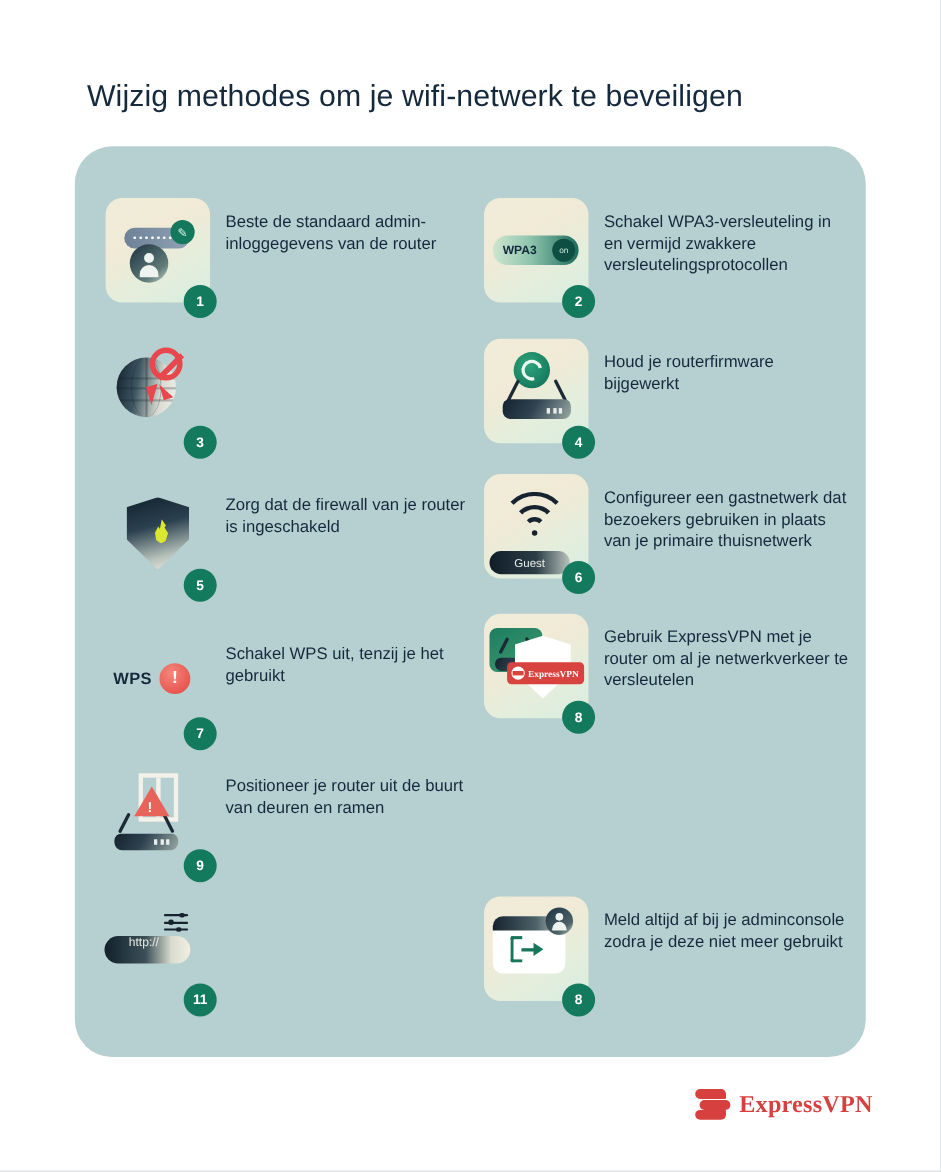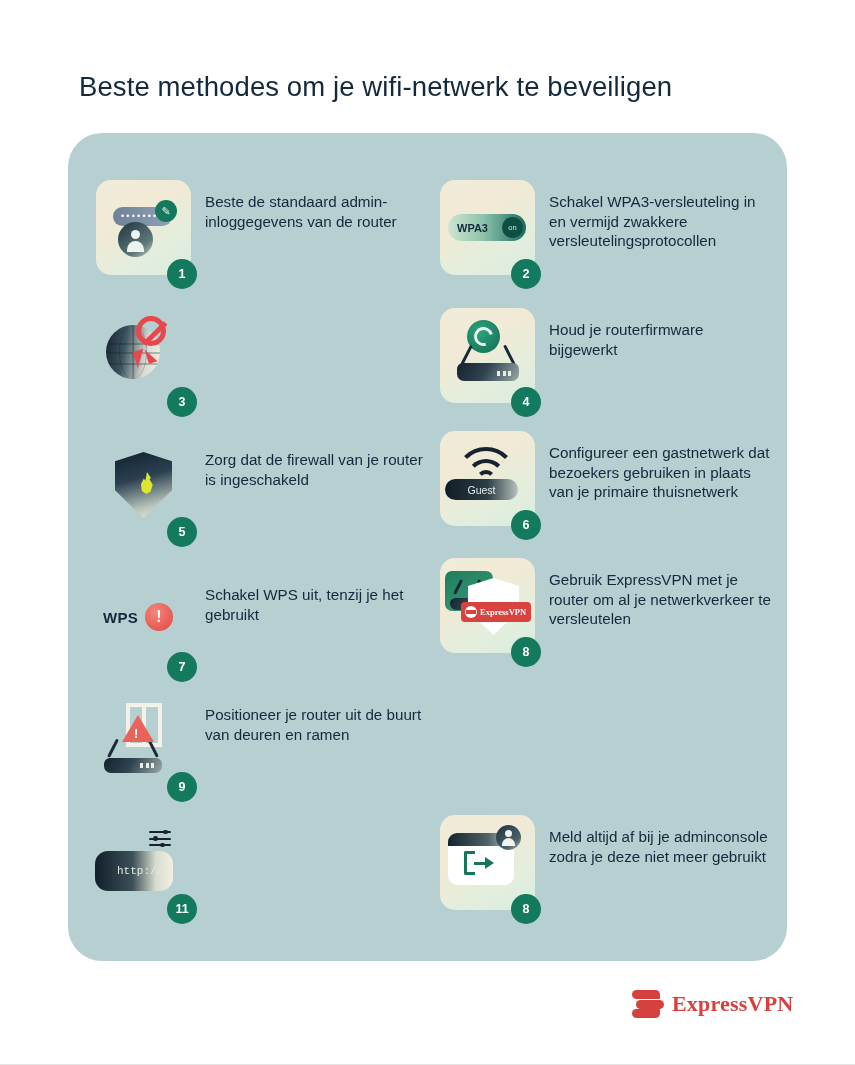--- a/index.html
+++ b/index.html
@@ -133,21 +133,21 @@
   }
 
   
   .wifi{position:absolute;left:15px;top:16px;width:62px;height:40px;}
   .wifi .arc{position:absolute;left:50%;border:4.4px solid #16232f;border-bottom-color:transparent;border-left-color:transparent;border-right-color:transparent;border-radius:50%;transform:translateX(-50%);box-sizing:border-box;}
   .wifi .a1{top:0;width:62px;height:62px;}
   .wifi .a2{top:12px;width:40px;height:40px;}
   .wifi .a3{top:23px;width:20px;height:20px;}
   .wifi .dot{position:absolute;left:50%;top:35px;width:5px;height:5px;border-radius:50%;background:#16232f;transform:translateX(-50%);}
   .guest-pill{
-    position:absolute;left:5px;top:48px;width:73px;height:21px;border-radius:11px;
+    position:absolute;left:5px;top:70px;width:73px;height:21px;border-radius:11px;
     background:linear-gradient(90deg,#101d28 0%,#2c3d46 58%,#b9c3bd 100%);
     color:#e8eeea;font-size:10.5px;display:flex;align-items:center;justify-content:center;text-align:right;
   }
 
   
   .wps-txt{position:absolute;left:7px;top:36px;font-size:15px;font-weight:700;color:#15293d;letter-spacing:0.3px;}
   .wps-alert{
     position:absolute;left:49px;top:30px;width:28px;height:28px;border-radius:50%;
     background:radial-gradient(circle at 38% 32%,#f4867c,#e2453f);
     display:flex;align-items:center;justify-content:center;
@@ -194,23 +194,23 @@
   .mini-wifi .dot{position:absolute;left:50%;top:21px;width:4px;height:4px;border-radius:50%;background:#16232f;transform:translateX(-50%);}
   .slash{position:absolute;left:14px;top:30px;width:46px;height:2.6px;background:#e2453f;transform:rotate(-44deg);transform-origin:left;z-index:5;}
   .moon-c{
     position:absolute;left:50px;top:55px;width:26px;height:26px;border-radius:50%;
     background:#ffffff;display:flex;align-items:center;justify-content:center;z-index:6;
   }
   .moon-c:after{content:"";width:13px;height:13px;border-radius:50%;background:#0f7a5e;box-shadow:4px -3px 0 0 #ffffff inset;}
 
   
   .url-pill{
-    position:absolute;left:-1px;top:36px;width:78px;height:40px;border-radius:13px;
+    position:absolute;left:-1px;top:36px;width:78px;height:25px;border-radius:13px;
     background:linear-gradient(90deg,#11202b 0%,#3c5058 48%,#d9dccf 78%,#f2efe3 100%);
-    display:flex;align-items:center;font-family:Liberation Mono, monospace;
+    display:flex;align-items:flex-start;
   }
   .url-pill span{margin-left:22px;color:#e6ebe4;font-size:11px;}
   .filter-ic{position:absolute;left:53px;top:16px;width:22px;height:18px;}
   .filter-ic i{position:absolute;left:0;width:22px;height:2.4px;background:#16232f;border-radius:2px;display:block;}
   .filter-ic i:nth-child(1){top:0;}
   .filter-ic i:nth-child(2){top:6.5px;}
   .filter-ic i:nth-child(3){top:13px;}
   .filter-ic b{position:absolute;width:4.6px;height:4.6px;border-radius:50%;background:#16232f;display:block;}
   .filter-ic b:nth-of-type(1){left:14px;top:-1.2px;}
   .filter-ic b:nth-of-type(2){left:4px;top:5.2px;}
@@ -244,21 +244,21 @@
   .evpn-mark{position:relative;width:32px;height:32px;}
   .evpn-mark i{position:absolute;left:0;display:block;background:#d6403f;border-radius:8px;}
   .evpn-mark i:nth-child(1){top:2px;width:28px;height:9px;border-radius:9px 9px 2px 9px;}
   .evpn-mark i:nth-child(2){top:11.5px;left:4px;width:28px;height:9px;}
   .evpn-mark i:nth-child(3){top:21px;width:28px;height:9px;border-radius:9px 2px 9px 9px;}
   .evpn-word{font-family:"Liberation Serif",serif;font-size:22px;color:#d6403f;font-weight:700;letter-spacing:0.2px;}
 </style>
 </head>
 <body>
 
-<h1 class="page-title">Beste methodes om je wifi-netwerk te beveiligen</h1>
+<h1 class="page-title">Wijzig methodes om je wifi-netwerk te beveiligen</h1>
 
 <div class="panel">
   <div class="grid">
 
     <div class="item" style="left:28px;top:47px;">
       <div class="icon-wrap">
         <div class="card"></div>
         <div class="ico">
           <div class="pw-bar"></div>
           <div class="pw-dots">•••••••</div>

